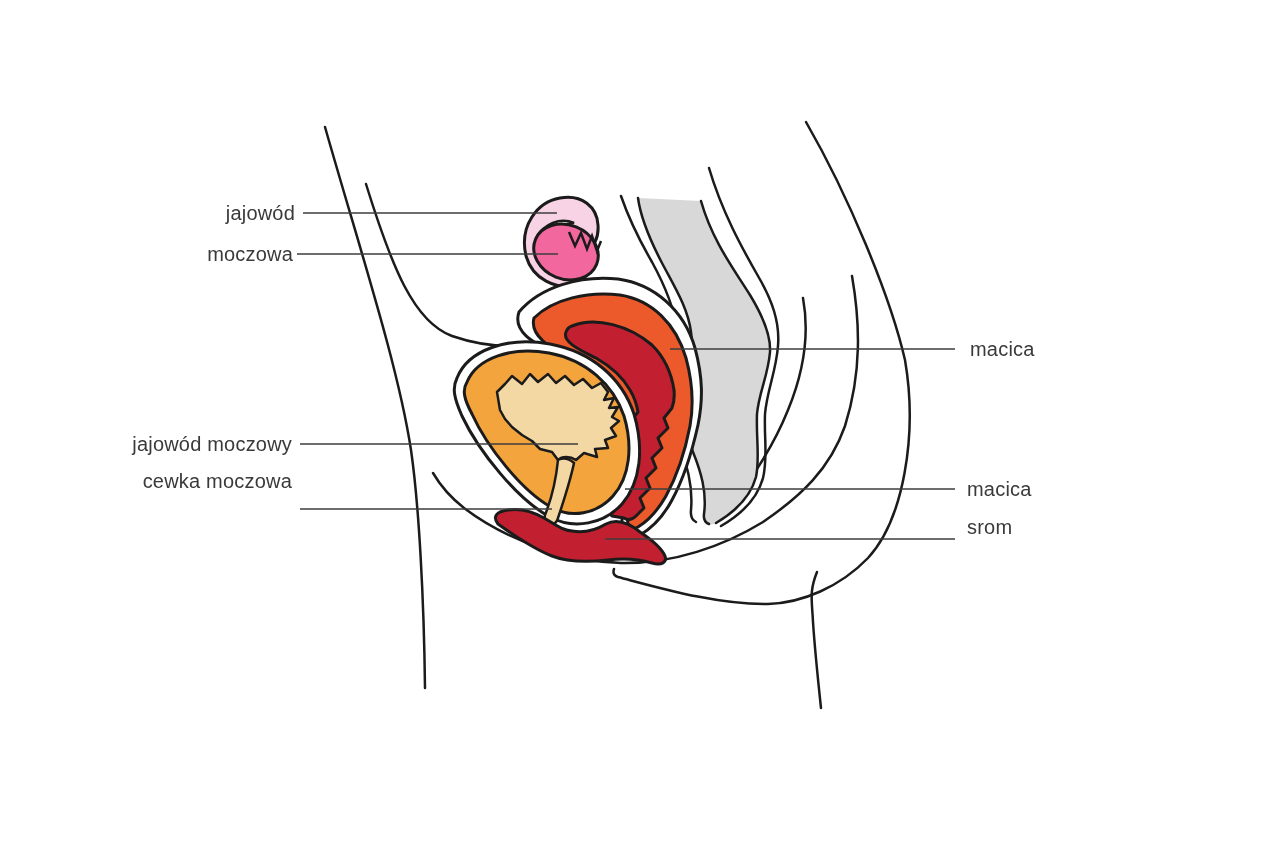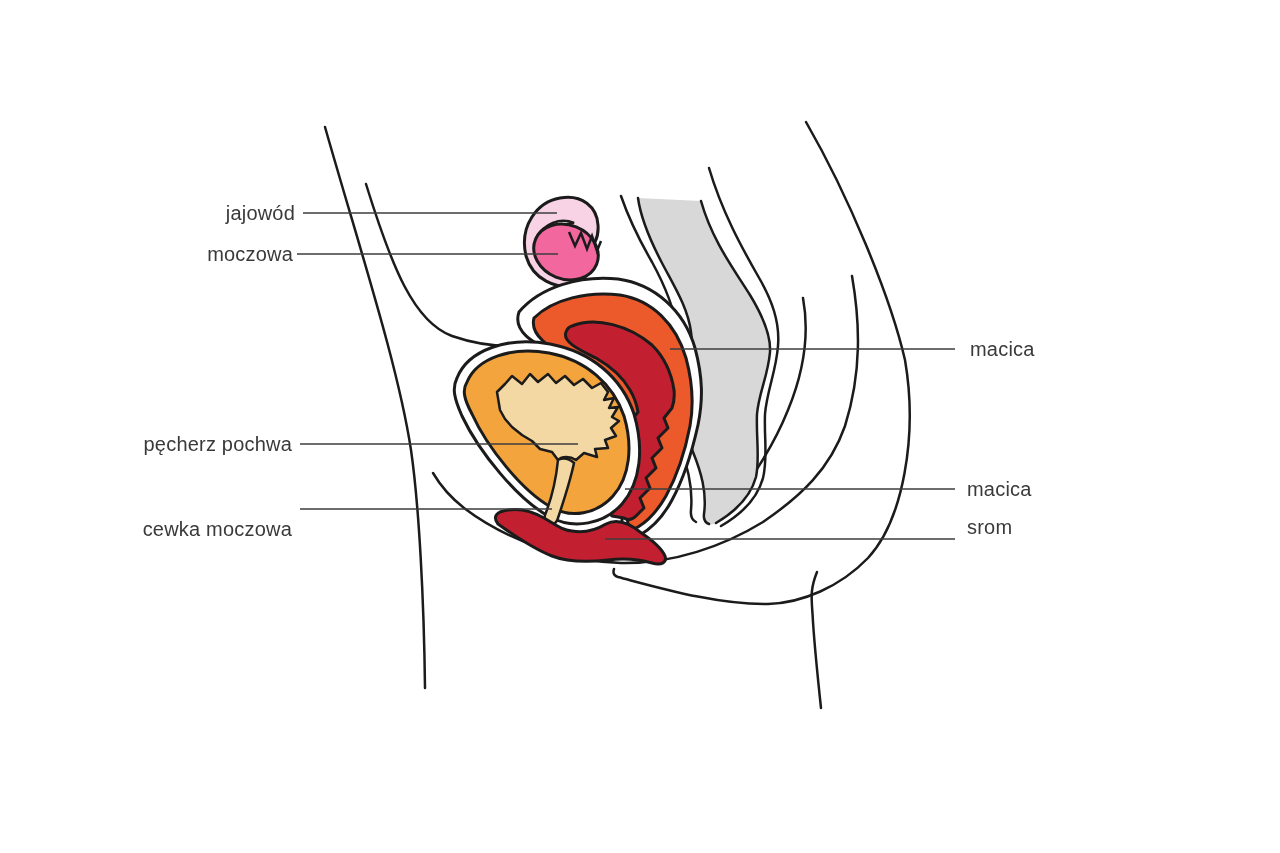--- a/index.html
+++ b/index.html
@@ -68,17 +68,17 @@
       <line x1="300" y1="444" x2="578" y2="444" stroke="#3c3c3c"></line>
       <line x1="300" y1="509" x2="552" y2="509" stroke="#3c3c3c"></line>
       <line x1="625" y1="489" x2="955" y2="489" stroke="#3c3c3c"></line>
       <line x1="605" y1="539" x2="955" y2="539" stroke="#3c3c3c"></line>
     </g>
   </svg>
 
   <div class="diagram-label left" style="right:985px;top:201px">jajowód</div>
   <div class="diagram-label left" style="right:987px;top:242px">moczowa</div>
   <div class="diagram-label right" style="left:970px;top:337px">macica</div>
-  <div class="diagram-label left" style="right:988px;top:432px">pęcherz pochwa</div>
-  <div class="diagram-label left" style="right:988px;top:517px">cewka moczowa</div>
+  <div class="diagram-label left" style="right:988px;top:432px">jajowód moczowy</div>
+  <div class="diagram-label left" style="right:988px;top:469px">cewka moczowa</div>
   <div class="diagram-label right" style="left:967px;top:477px">macica</div>
   <div class="diagram-label right" style="left:967px;top:515px">srom</div>
 </div>
 
 </body></html>

